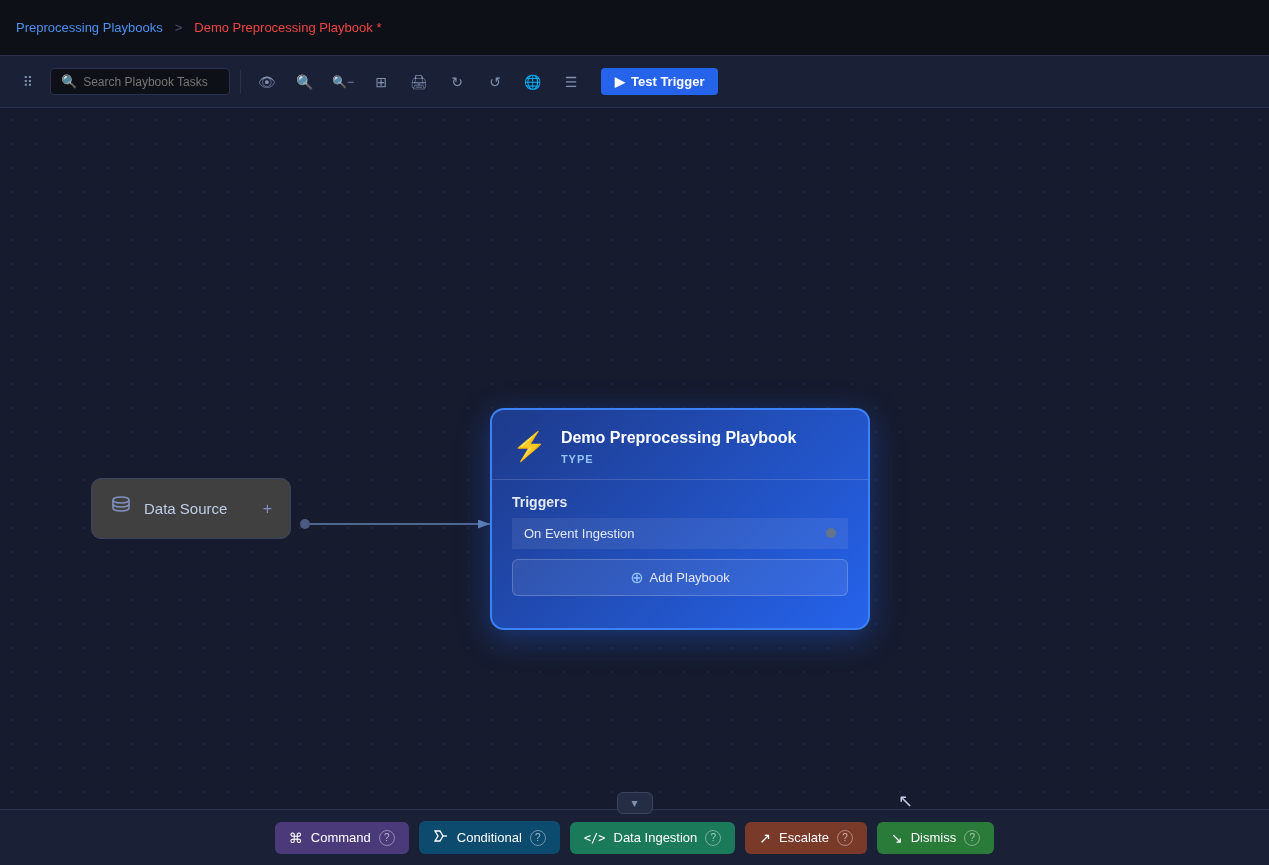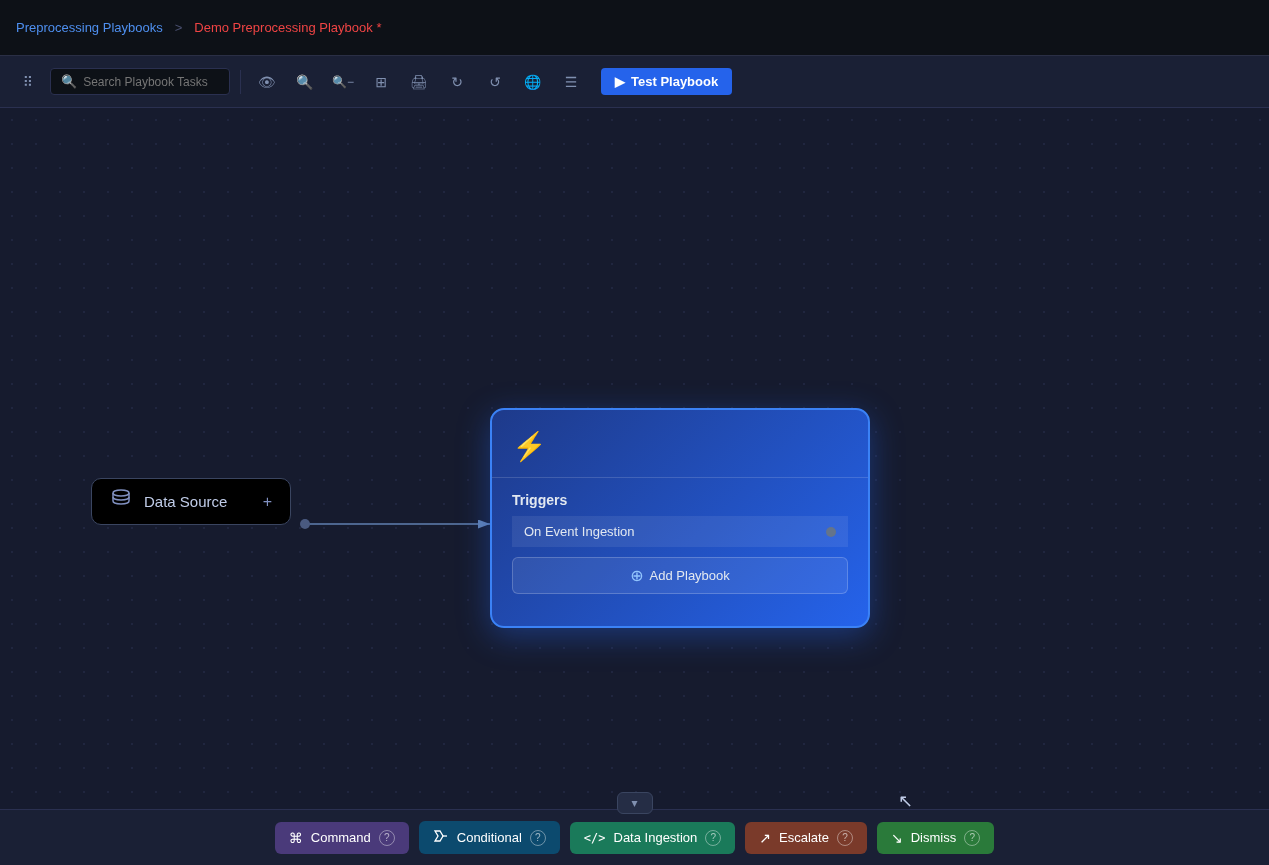--- a/index.html
+++ b/index.html
@@ -120,24 +120,24 @@
       background-image: radial-gradient(circle, #2a3050 1px, transparent 1px);
       background-size: 24px 24px;
       opacity: 0.5;
     }
 
     
     .node-datasource {
       position: absolute;
       left: 91px;
       top: 370px;
-      background: #000000;
+      background: #404040;
       border: 1px solid #3a4560;
       border-radius: 10px;
-      padding: 9px 18px;
+      padding: 16px 18px;
       display: flex;
       align-items: center;
       gap: 12px;
       min-width: 200px;
       cursor: pointer;
     }
     .node-datasource-icon {
       color: #8090c0;
       font-size: 20px;
     }
@@ -352,21 +352,21 @@
   </button>
   <button class="toolbar-btn">
     <span>🌐</span>
   </button>
   <button class="toolbar-btn">
     <span>☰</span>
   </button>
 
   <button class="test-btn">
     <span>▶</span>
-    <span>Test Playbook</span>
+    <span>Test Trigger</span>
   </button>
 </div>
 
 <div class="canvas">
 
   <svg class="connector-svg">
     <defs>
       <marker id="arrowhead" markerWidth="8" markerHeight="6" refX="8" refY="3" orient="auto">
         <polygon points="0 0, 8 3, 0 6" fill="#6080b0"></polygon>
       </marker>
@@ -386,20 +386,24 @@
         <path d="M3 9v4c0 1.657 3.582 3 8 3s8-1.343 8-3V9" stroke="#8090c0" stroke-width="1.5" fill="none"></path>
       </svg>
     </span>
     <span class="node-datasource-label">Data Source</span>
     <span class="node-datasource-add">+</span>
   </div>
 
   <div class="node-playbook">
     <div class="node-playbook-header">
       <span class="node-playbook-lightning">⚡</span>
+      <div class="node-playbook-title-block">
+        <div class="node-playbook-title">Demo Preprocessing Playbook</div>
+        <div class="node-playbook-type-label">TYPE</div>
+      </div>
     </div>
     <div class="node-playbook-body">
       <div class="triggers-label">Triggers</div>
       <div class="trigger-row">
         <span class="trigger-name">On Event Ingestion</span>
         <span class="trigger-dot"></span>
       </div>
       <button class="add-trigger-btn">
         <span style="font-size:16px; color:#93c5fd;">⊕</span>
         <span>Add Playbook</span>

